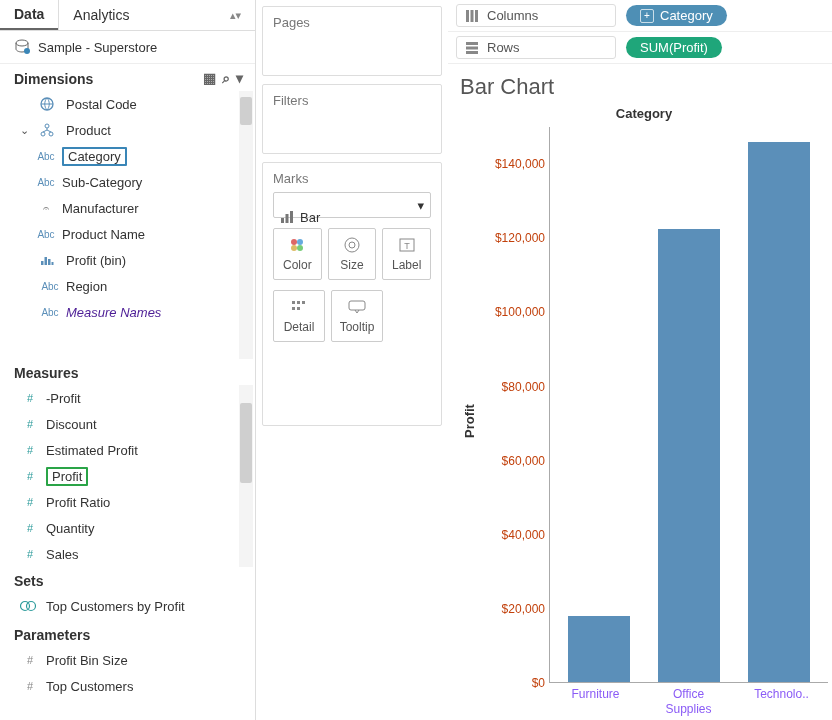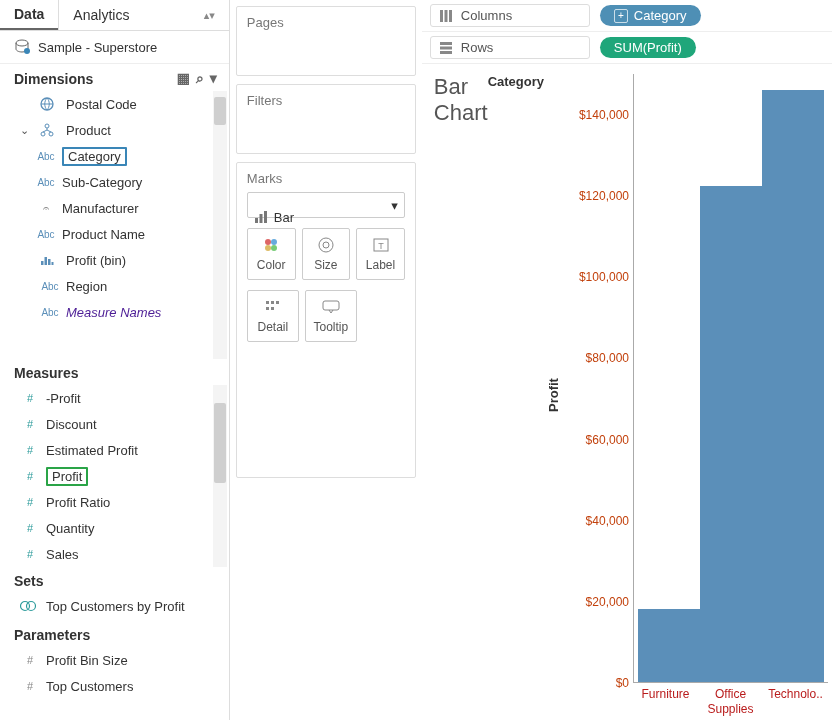--- a/index.html
+++ b/index.html
@@ -49,33 +49,33 @@
 
 
 .right-panel { flex: 1; display: flex; flex-direction: column; }
 .shelf-row { display: flex; align-items: center; padding: 4px 8px; gap: 10px; border-bottom: 1px solid #eee; }
 .shelf-label { display: flex; align-items: center; gap: 8px; width: 160px; color: #555; border: 1px solid #ddd; border-radius: 3px; padding: 3px 8px; }
 .pill { border-radius: 14px; padding: 3px 14px; color: #fff; font-size: 13px; display: flex; align-items: center; gap: 6px; cursor: pointer; }
 .pill.blue { background: #4e8fb5; }
 .pill.green { background: #1fa67a; }
 .pill .plus { border: 1px solid rgba(255,255,255,.7); width: 14px; height: 14px; font-size: 10px; display: inline-flex; align-items: center; justify-content: center; border-radius: 2px; }
 
-.chart-wrap { padding: 10px 4px 4px 12px; flex: 1; display: flex; flex-direction: row; }
+.chart-wrap { padding: 10px 4px 4px 12px; flex: 1; display: flex; flex-direction: column; }
 .chart-title { font-size: 22px; font-weight: 300; color: #555; margin-bottom: 6px; }
 .chart-subtitle { text-align: center; font-weight: 600; font-size: 13px; margin-bottom: 6px; }
 .chart-body { flex: 1; display: flex; }
 .ylabel { writing-mode: vertical-rl; transform: rotate(180deg); text-align: center; font-weight: 600; font-size: 13px; padding: 0 2px; }
 .plot { flex: 1; display: flex; flex-direction: column; }
 .plot-area { flex: 1; display: flex; }
 .yaxis { width: 70px; position: relative; }
 .ytick { position: absolute; right: 4px; transform: translateY(-50%); font-size: 12px; color: #c2410c; }
 .bars { flex: 1; position: relative; border-left: 1px solid #aaa; border-bottom: 1px solid #aaa; display: flex; align-items: flex-end; justify-content: space-around; padding: 0 4px; }
 .bar { width: 62px; background: #5b8fb9; }
 .xaxis { display: flex; margin-left: 70px; }
-.xaxis .xt { flex: 1; text-align: center; font-size: 12px; color: #b91c1c; padding-top: 4px; line-height: 1.2; }
+.xaxis .xt { flex: 1; text-align: center; font-size: 12px; color: #8b5cf6; padding-top: 4px; line-height: 1.2; }
 
 svg { display: block; }
 </style>
 </head>
 <body>
 
 <div class="app">
 
   <div class="left-panel">
     <div class="tabs">
@@ -241,21 +241,21 @@
     </div>
   </div>
 
   <div class="mid-panel">
     <div class="card tall">
       <div class="title">Pages</div>
     </div>
     <div class="card tall">
       <div class="title">Filters</div>
     </div>
-    <div class="card" style="height:316px">
+    <div class="card" style="height:264px">
       <div class="title">Marks</div>
       <div class="marks-body">
         <div class="mark-select">
           <div class="left">
             <span>
               <svg width="14" height="14">
                   <rect x="1" y="8" width="3" height="5" fill="#777"></rect>
                   <rect x="5.5" y="4" width="3" height="9" fill="#777"></rect>
                   <rect x="10" y="1" width="3" height="12" fill="#777"></rect>
                 </svg>

